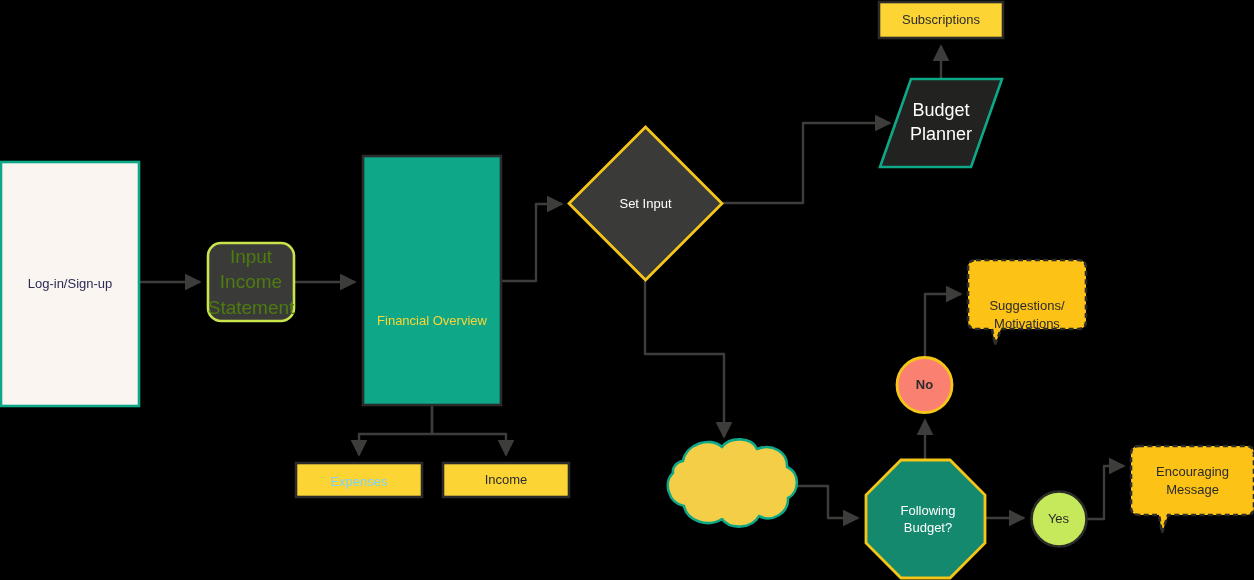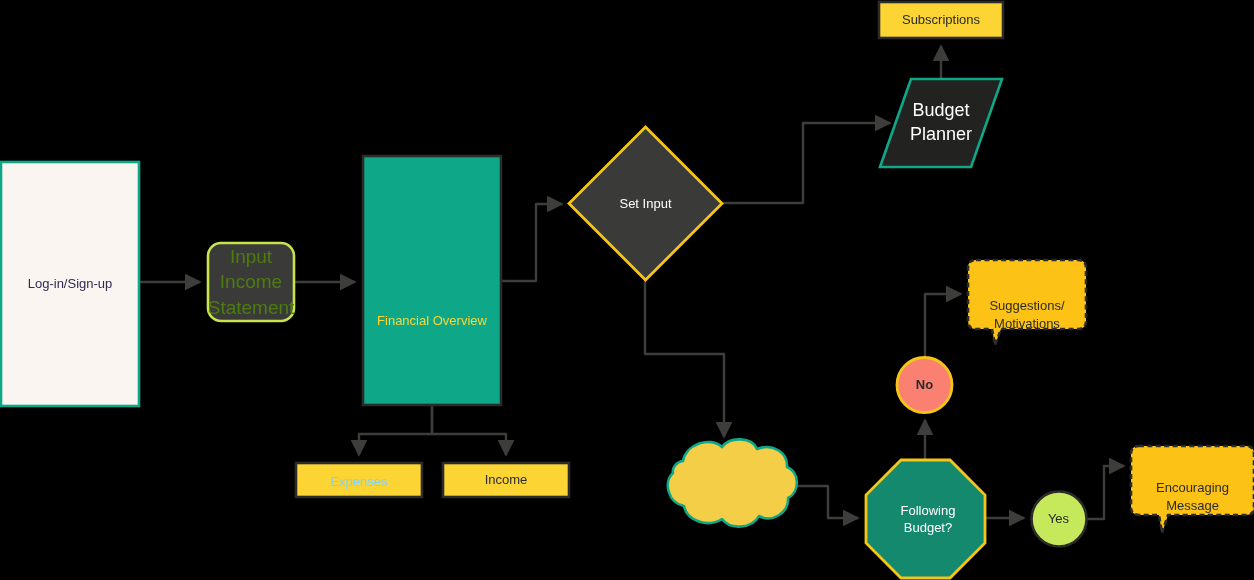--- a/index.html
+++ b/index.html
@@ -134,16 +134,16 @@
   <div class="node-label" style="left:866px; top:460px; width:124px; height:118px; color:#FFFFFF; font-size:13px;">Following
 Budget?</div>
 
   <div class="node-label" style="left:897px; top:357px; width:55px; height:55px; color:#2B2B2B; font-size:13px;font-weight:bold;">No</div>
 
   <div class="node-label" style="left:1031px; top:491px; width:55px; height:55px; color:#2B2B2B; font-size:13px;">Yes</div>
 
   <div class="node-label" style="left:968px; top:260px; width:118px; height:69px; color:#2B2B2B; font-size:13px;margin-top:20px;">Suggestions/
 Motivations</div>
 
-  <div class="node-label" style="left:1131px; top:462px; width:123px; height:69px; color:#2B2B2B; font-size:13px;">Encouraging
+  <div class="node-label" style="left:1131px; top:446px; width:123px; height:69px; color:#2B2B2B; font-size:13px;">Encouraging
 Message</div>
 
 </div>
 
 </body></html>

